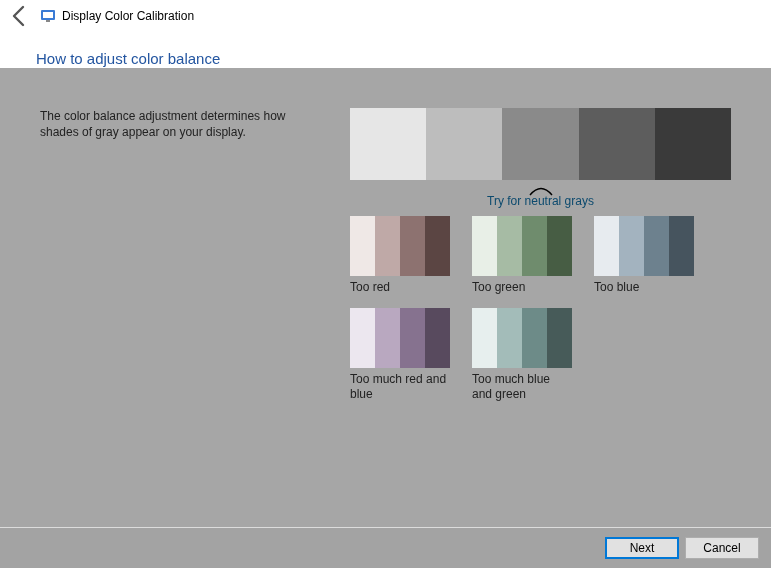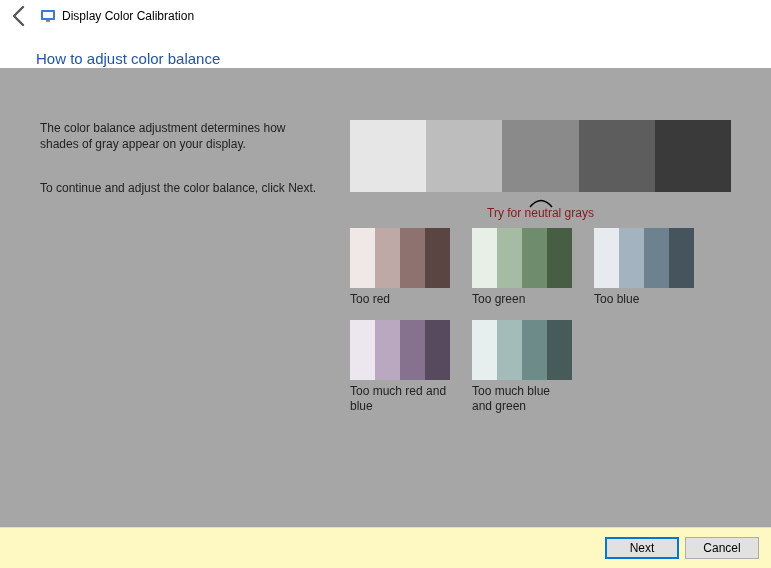--- a/index.html
+++ b/index.html
@@ -3,36 +3,36 @@
 <meta charset="utf-8">
 <style>
 html,body{margin:0;padding:0;font-family:"Segoe UI",Arial,sans-serif;font-size:12px;color:#000;background:#fff}
 .window{width:771px;height:568px;position:relative;display:flex;flex-direction:column}
 .titlebar{display:flex;align-items:center;height:32px;padding:0 8px}
 .back-btn{width:24px;height:24px;display:flex;align-items:center;justify-content:center;margin-right:8px;cursor:default}
 .app-icon{width:16px;height:16px;margin-right:6px;display:flex;align-items:center;justify-content:center}
 .app-icon svg{width:16px;height:16px}
 .title-text{font-size:12px}
 .heading{padding:18px 0 1px 36px;font-size:15px;color:#2355a0}
-.content{flex:1;background:#a6a6a6;padding:52px 40px 20px 40px;display:flex}
+.content{flex:1;background:#a6a6a6;padding:40px 40px 20px 40px;display:flex}
 .left-col{width:280px;padding-right:30px;color:#222;font-size:12px;line-height:1.35}
 .left-col p{margin:0 0 28px 0}
 .right-col{flex:1}
 .neutral-row{display:flex;margin-bottom:6px}
 .neutral-row .sw{flex:1;height:72px}
 .pointer{display:flex;justify-content:center;margin-bottom:-2px}
 .pointer svg{width:26px;height:10px}
-.neutral-caption{text-align:center;font-size:12px;color:#7f1d1d;margin-bottom:8px}
+.neutral-caption{text-align:center;font-size:12px;color:#0c4a6e;margin-bottom:8px}
 .examples{display:flex;flex-wrap:wrap}
 .example{width:100px;margin-right:22px;margin-bottom:14px}
 .example:nth-child(3n){margin-right:0}
 .ex-sw{display:flex;height:60px}
 .ex-sw span{flex:1}
 .ex-label{font-size:12px;color:#222;margin-top:4px;line-height:1.2}
-.footer{height:40px;background:#fef9c3;display:flex;align-items:center;justify-content:flex-end;padding:0 12px;border-top:1px solid #dcdcdc}
+.footer{height:40px;background:#a3a3a3;display:flex;align-items:center;justify-content:flex-end;padding:0 12px;border-top:1px solid #dcdcdc}
 .btn{min-width:74px;height:22px;font-size:12px;background:#e1e1e1;border:1px solid #adadad;margin-left:6px;cursor:default;padding:0 10px}
 .btn.primary{border:2px solid #0078d7}
 </style>
 </head>
 <body>
 <div class="window">
 
   <div class="titlebar">
     <div class="back-btn">
       <svg viewBox="0 0 16 16">
@@ -47,21 +47,20 @@
         </svg>
     </span>
     <span class="title-text">Display Color Calibration</span>
   </div>
 
   <div class="heading">How to adjust color balance</div>
 
   <div class="content">
     <div class="left-col">
       <p>The color balance adjustment determines how shades of gray appear on your display.</p>
-      <p>To continue and adjust the color balance, click Next.</p>
     </div>
 
     <div class="right-col">
       <div class="neutral-row">
         <div class="sw" style="background:#e6e6e6"></div>
         <div class="sw" style="background:#bdbdbd"></div>
         <div class="sw" style="background:#8a8a8a"></div>
         <div class="sw" style="background:#5d5d5d"></div>
         <div class="sw" style="background:#3a3a3a"></div>
       </div>

